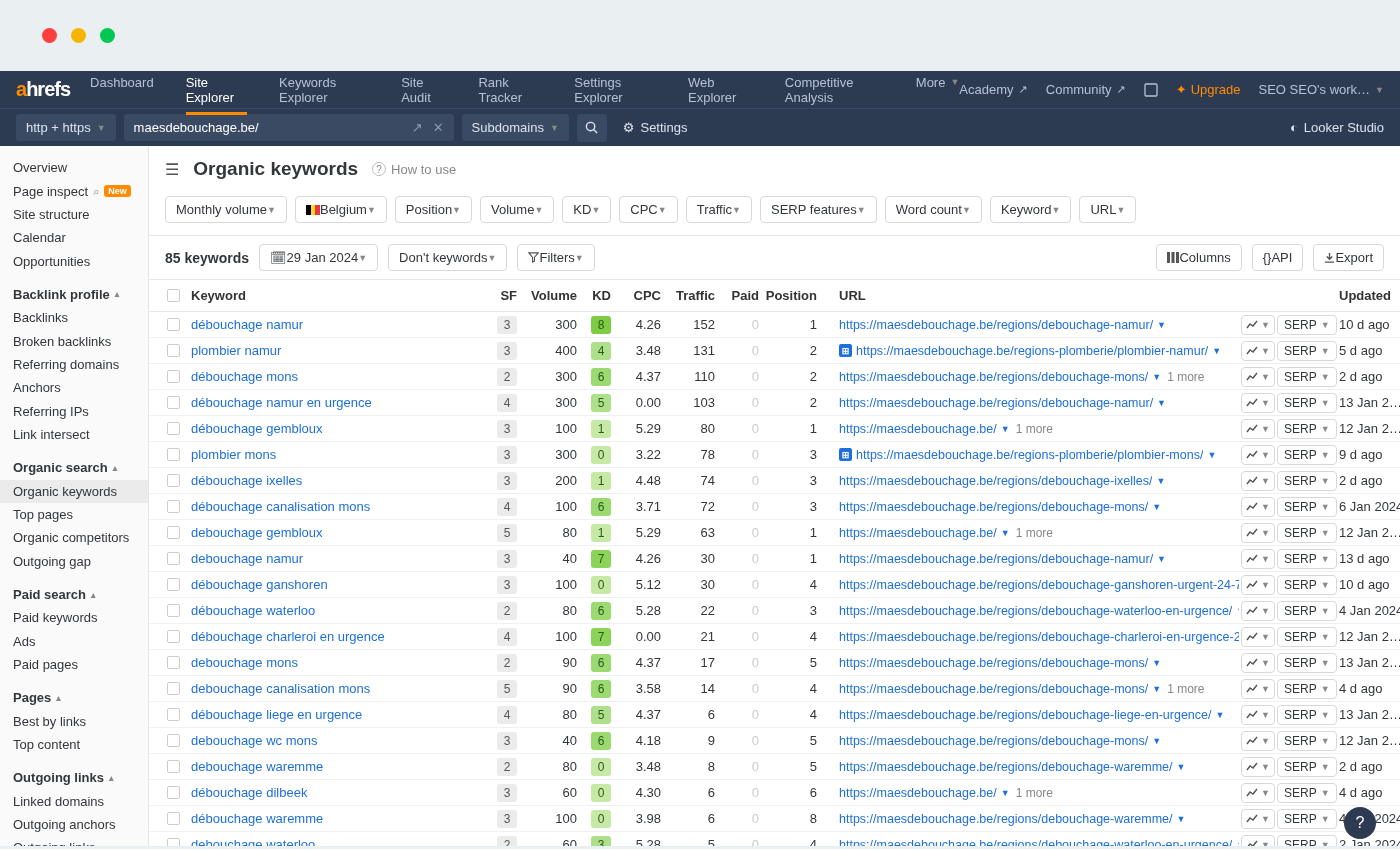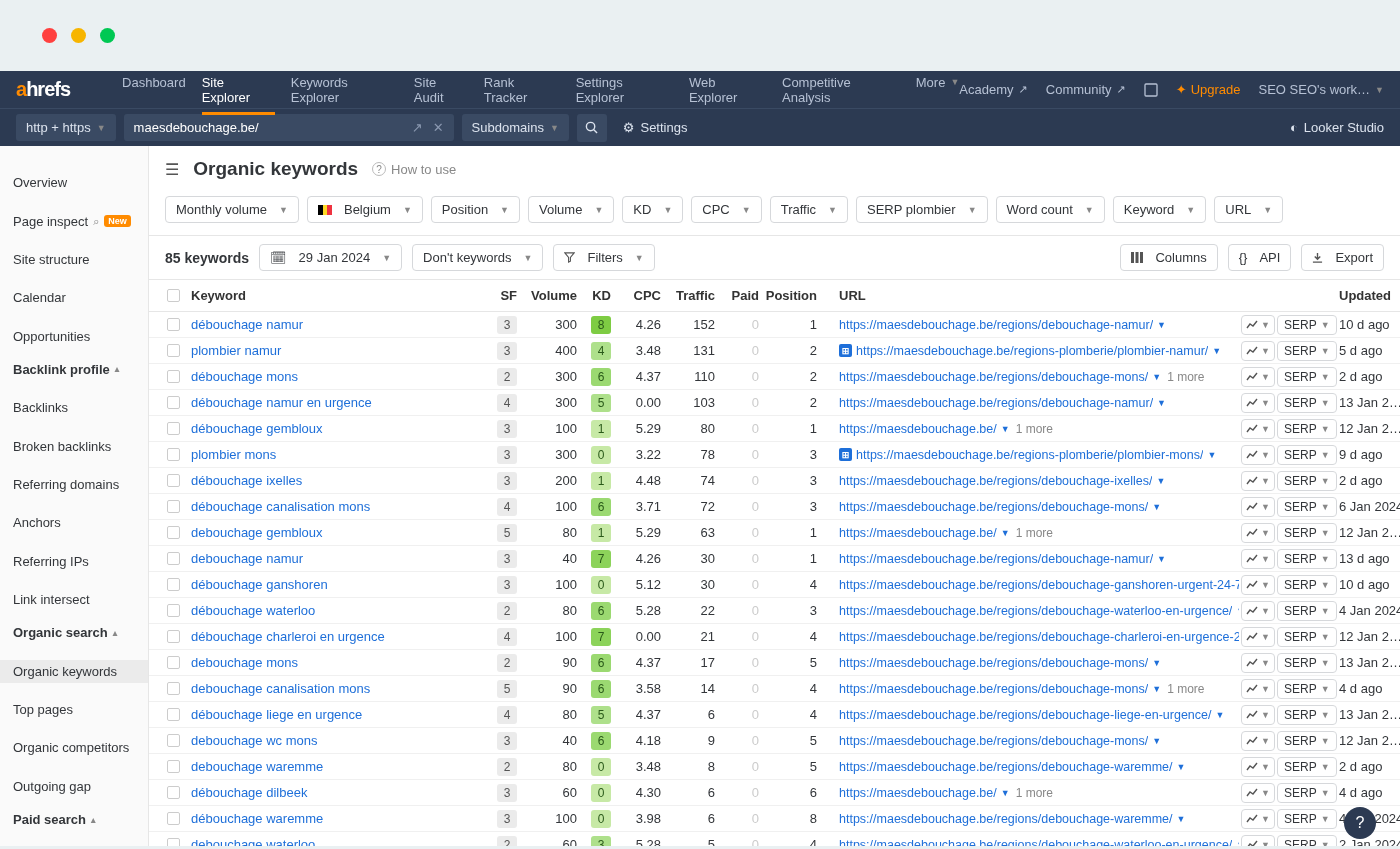--- a/index.html
+++ b/index.html
@@ -8,50 +8,50 @@
 .traffic-lights { display: flex; gap: 14px; padding: 28px 0 28px 42px; }
 .tl { width: 15px; height: 15px; border-radius: 50%; }
 .tl.red { background: #ff403f; }
 .tl.yellow { background: #f7b500; }
 .tl.green { background: #00c853; }
 
 .top-nav { background: #2c3a52; color: #dce3ee; display: flex; align-items: center; height: 37px; padding: 0 16px; font-size: 13px; }
 .logo { font-weight: 700; font-size: 20px; letter-spacing: -1px; margin-right: 20px; }
 .logo .a { color: #ff8b00; }
 .logo .rest { color: #fff; }
-.nav-items { display: flex; gap: 16px; align-items: flex-start; flex: 1; margin-left: 32px; }
+.nav-items { display: flex; gap: 32px; align-items: flex-start; flex: 1; }
 .nav-item { color: #b6c1d4; cursor: pointer; display: flex; align-items: center; gap: 5px; }
 .nav-item.active { color: #fff; position: relative; }
 .nav-item.active::after { content: ''; position: absolute; bottom: -10px; left: 0; right: 0; height: 3px; background: #ff8b00; }
 .nav-right { display: flex; gap: 18px; align-items: center; }
 .upgrade { color: #ff8b00; display: flex; align-items: center; gap: 4px; }
 
 .sec-bar { background: #2c3a52; display: flex; align-items: center; height: 38px; padding: 0 16px; gap: 8px; border-top: 1px solid #3a4a63; }
 .sec-dd { background: #3a4a63; color: #dce3ee; padding: 6px 10px; border-radius: 3px; display: flex; align-items: center; gap: 6px; font-size: 13px; cursor: pointer; }
 .url-input { background: #3a4a63; color: #fff; padding: 6px 10px; border-radius: 3px; flex: 0 0 330px; display: flex; align-items: center; justify-content: space-between; }
 .url-actions { display: flex; gap: 10px; color: #8a98b0; }
 .search-icon-btn { background: #3a4a63; color: #dce3ee; width: 30px; height: 28px; border-radius: 3px; display: flex; align-items: center; justify-content: center; }
 .settings-link { color: #dce3ee; display: flex; align-items: center; gap: 6px; margin-left: 8px; }
 .looker { margin-left: auto; color: #dce3ee; display: flex; align-items: center; gap: 6px; }
 
 .body-wrap { display: flex; height: calc(100% - 75px - 74px); background: #fff; }
 .sidebar { width: 149px; background: #fafafa; border-right: 1px solid #e6e6e6; padding: 10px 0; font-size: 13px; overflow: hidden; }
-.side-item { padding: 4.2px 13px; color: #33363a; cursor: pointer; display: flex; align-items: center; gap: 5px; margin-top: 15px; }
+.side-item { padding: 4.2px 13px; color: #33363a; cursor: pointer; display: flex; align-items: center; gap: 5px; }
 .side-item.header { font-weight: 600; margin-top: 8px; padding-top: 6px; }
 .side-item.active { background: #ebebeb; }
 .side-badge { background: #ff8b00; color: #fff; font-size: 9px; padding: 1px 4px; border-radius: 3px; font-weight: 600; }
 
 .main { flex: 1; background: #fff; overflow: hidden; display: flex; flex-direction: column; }
 .page-head { display: flex; align-items: center; gap: 14px; padding: 12px 16px 10px; }
 .burger { font-size: 16px; color: #555; }
 .page-title { font-size: 19px; font-weight: 700; }
 .howto { color: #888; font-size: 13px; display: flex; align-items: center; gap: 5px; }
 
 .filter-row { display: flex; gap: 8px; padding: 6px 16px 12px; flex-wrap: wrap; }
-.pill { border: 1px solid #d6d8db; border-radius: 4px; padding: 5px 10px; font-size: 13px; color: #33363a; display: flex; align-items: center; gap: 12px; cursor: pointer; background: #fff; }
+.pill { border: 1px solid #d6d8db; border-radius: 4px; padding: 5px 10px; font-size: 13px; color: #33363a; display: flex; align-items: center; gap: 0; cursor: pointer; background: #fff; }
 .flag { display: inline-block; width: 14px; height: 10px; background: linear-gradient(to right, #000 33%, #fdda24 33% 66%, #ef3340 66%); }
 .caret-sm { font-size: 9px; color: #888; }
 
 .action-row { display: flex; align-items: center; padding: 8px 16px; border-top: 1px solid #e6e6e6; border-bottom: 1px solid #e6e6e6; gap: 10px; }
 .kw-count { font-weight: 700; font-size: 14px; }
 .spacer { flex: 1; }
 
 .table { flex: 1; overflow: auto; }
 .thead, .trow { display: grid; grid-template-columns: 24px 290px 40px 60px 34px 50px 54px 44px 58px 420px 36px 62px 70px; align-items: center; padding: 0 6px; font-size: 13px; }
 .thead { font-weight: 600; color: #333; border-bottom: 1px solid #e6e6e6; height: 32px; padding-left: 16px; padding-right: 16px; }
@@ -251,21 +251,21 @@
           </div>
     <div class="pill">
             <span>CPC</span>
             <span class="caret-sm">▼</span>
           </div>
     <div class="pill">
             <span>Traffic</span>
             <span class="caret-sm">▼</span>
           </div>
     <div class="pill">
-            <span>SERP plombier</span>
+            <span>SERP features</span>
             <span class="caret-sm">▼</span>
           </div>
     <div class="pill">
             <span>Word count</span>
             <span class="caret-sm">▼</span>
           </div>
     <div class="pill">
             <span>Keyword</span>
             <span class="caret-sm">▼</span>
           </div>

